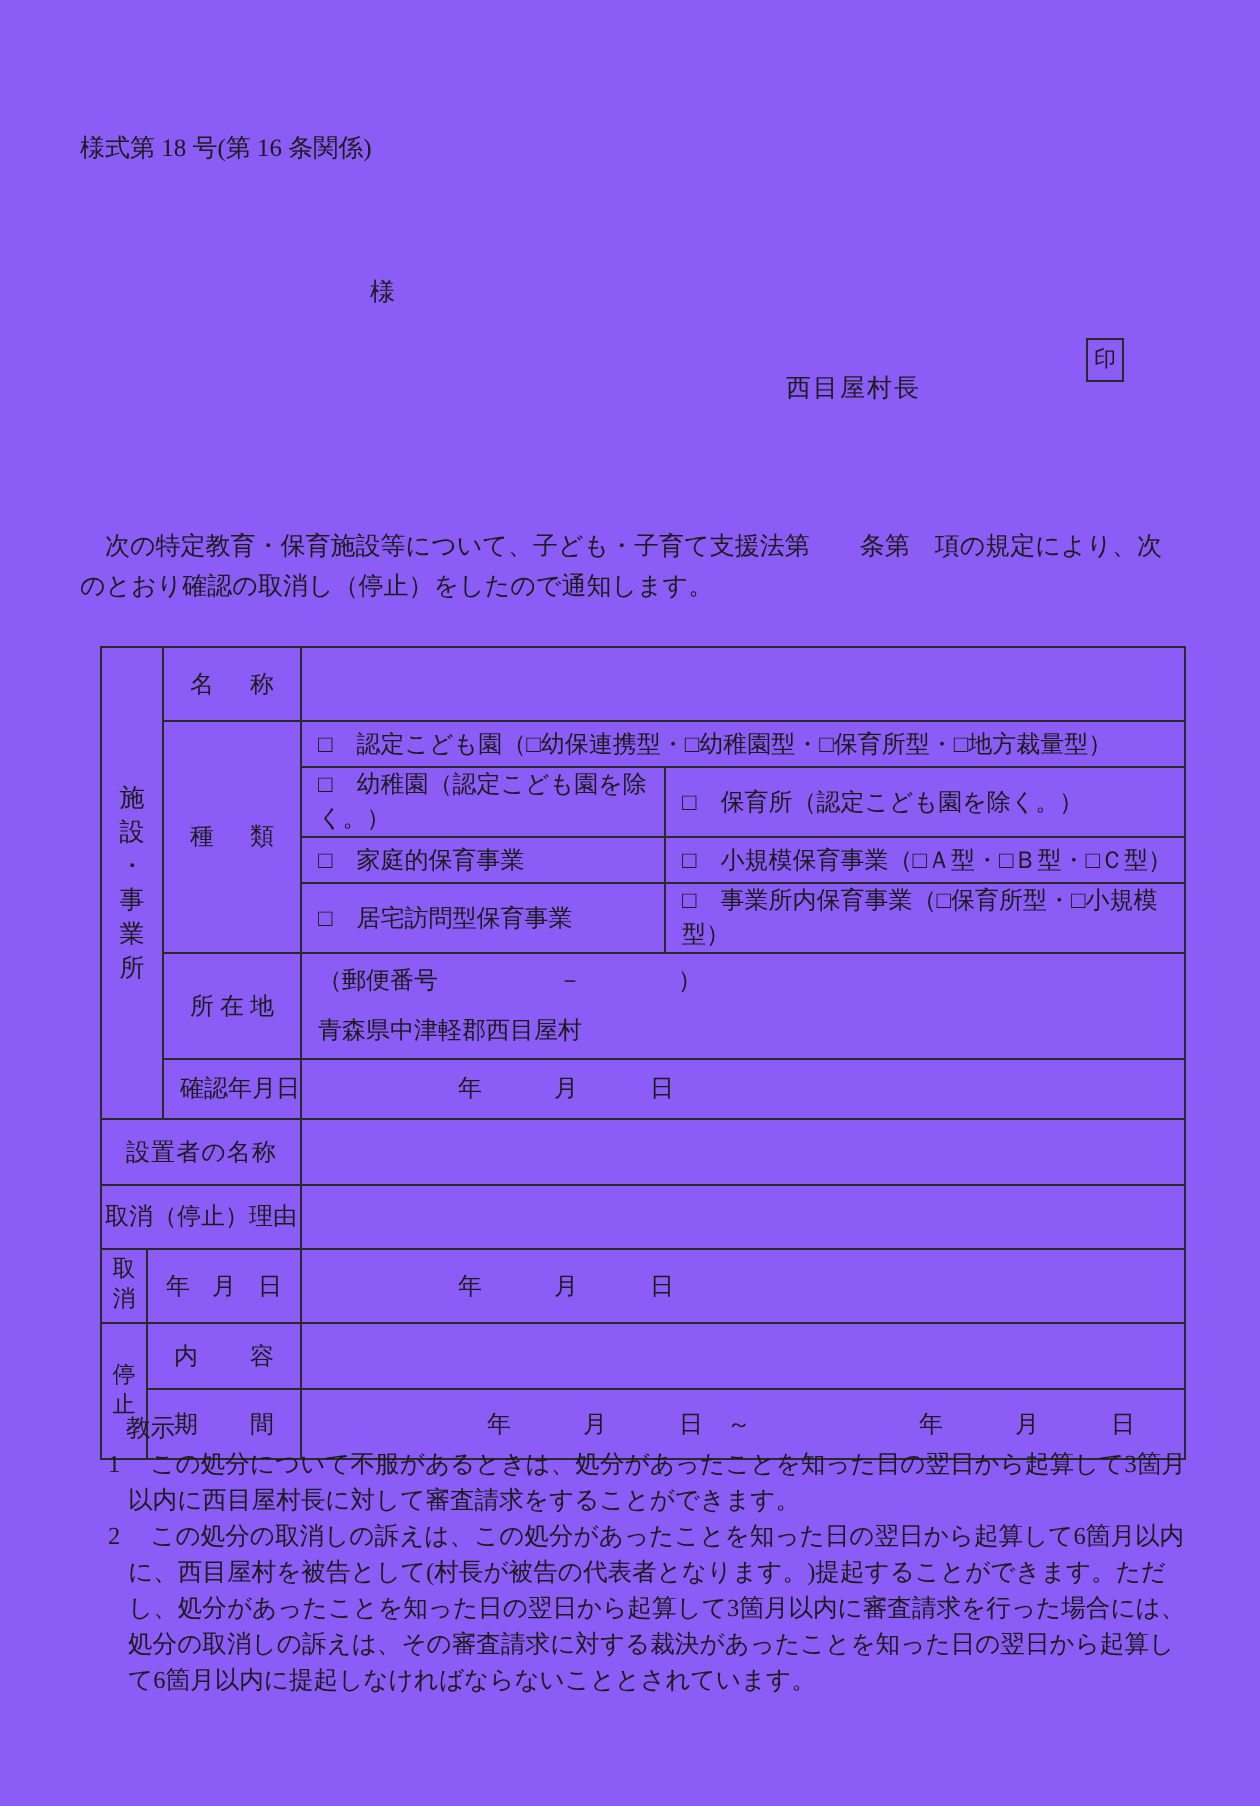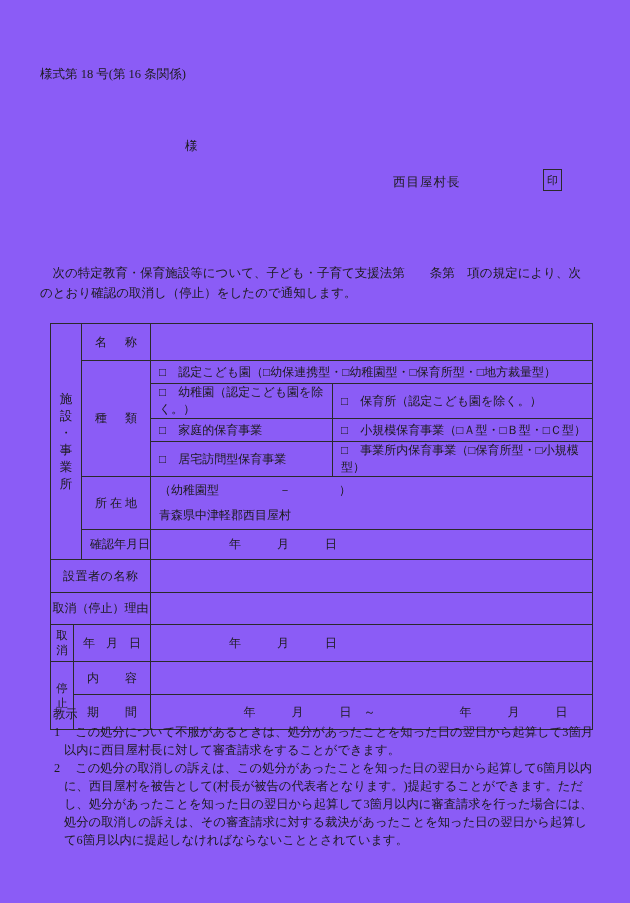--- a/index.html
+++ b/index.html
@@ -9,21 +9,21 @@
     margin:0 auto;
     background:#8b5cf6;
     font-family:"Liberation Serif","DejaVu Serif",serif;
     color:#1b1b1b;
     overflow:hidden;
   }
   .abs { position:absolute; }
 
   .form-number { left:40px; top:66px; font-size:12.5px; }
   .addressee   { left:185px; top:138px; font-size:12.5px; }
-  .issuer      { left:393px; top:174px; font-size:12.5px; letter-spacing:1px;text-align:center; }
+  .issuer      { left:393px; top:186px; font-size:12.5px; letter-spacing:1px;text-align:center; }
   .seal-box {
     left:543px; top:169px; width:17px; height:20px;
     border:1px solid #2a2a2a; font-size:11px; line-height:20px; text-align:center;
   }
   .doc-title {
     left:0; top:227px; width:100%;
     text-align:center; font-size:13.5px; letter-spacing:1px;
   }
   .intro {
     left:40px; top:263px; width:552px;
@@ -72,21 +72,21 @@
   td.center-label { text-align:right; font-size:11.8px; }
   td.reason-label { text-align:center; font-size:11px; }
   td.opt { font-size:11.2px; padding-left:8px !important; }
   td.value-ymd { font-size:12.5px; padding-left:78px !important; }
   td.value-period { font-size:12.5px; padding-left:68px !important;text-align:center; }
   td.addr { font-size:12.5px; padding-left:8px !important; }
   td.addr .line { line-height:25px; }
 
   
   .notes { left:50px; top:705px; width:546px; font-size:12.3px; line-height:18px; }
-  .notes-heading { margin-left:3px; }
+  .notes-heading { margin-left:13px; }
   .note-item { padding-left:10px; text-indent:-10px; margin-left:4px; }
   .note-num { margin-right:15px; }
 </style>
 </head>
 <body>
 
 <div class="page">
 
   <div class="abs form-number">様式第 18 号(第 16 条関係)</div>
 
@@ -154,21 +154,21 @@
 
       <tr class="h53">
         <td class="spread">
           <div>
                 <span>所</span>
                 <span>在</span>
                 <span>地</span>
               </div>
         </td>
         <td class="addr" colspan="2">
-          <div class="line">（幼稚園型　　　　　－　　　　）</div>
+          <div class="line">（郵便番号　　　　　－　　　　）</div>
           <div class="line">青森県中津軽郡西目屋村</div>
         </td>
       </tr>
 
       <tr class="h30">
         <td class="center-label">確認年月日</td>
         <td class="value-ymd" colspan="2">年　　　月　　　日</td>
       </tr>
 
       <tr class="h33">

